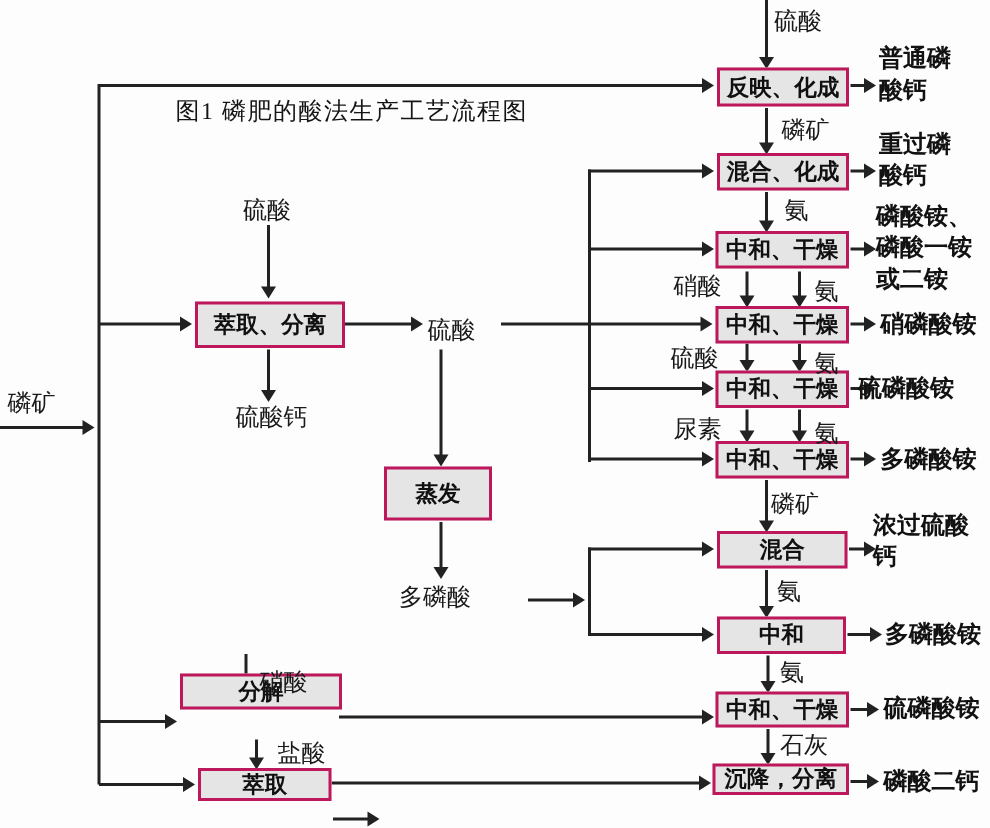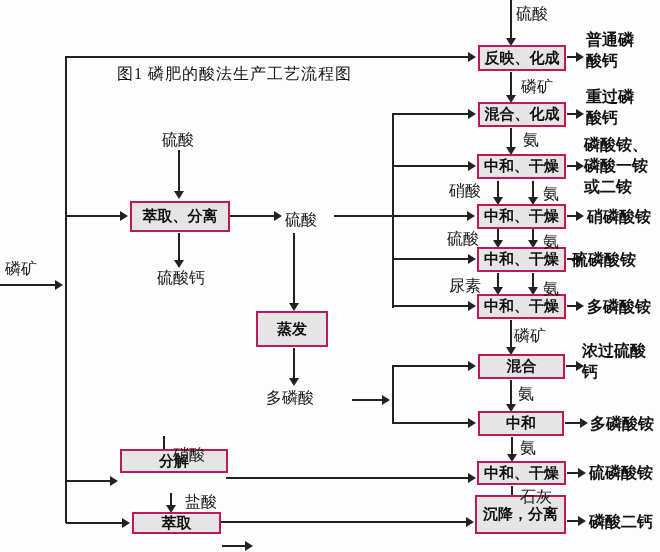--- a/index.html
+++ b/index.html
@@ -87,21 +87,21 @@
 
   <div class="pbox" style="left:478px;top:45px;width:88px;height:26px;">反映、化成</div>
   <div class="pbox" style="left:478px;top:102px;width:88px;height:25px;">混合、化成</div>
   <div class="pbox" style="left:477px;top:154px;width:89px;height:25px;">中和、干燥</div>
   <div class="pbox" style="left:477px;top:204px;width:89px;height:25px;">中和、干燥</div>
   <div class="pbox" style="left:477px;top:247px;width:89px;height:25px;">中和、干燥</div>
   <div class="pbox" style="left:477px;top:294px;width:89px;height:25px;">中和、干燥</div>
   <div class="pbox" style="left:478px;top:354px;width:87px;height:25px;">混合</div>
   <div class="pbox" style="left:478px;top:411px;width:86px;height:25px;">中和</div>
   <div class="pbox" style="left:477px;top:461px;width:89px;height:24px;">中和、干燥</div>
-  <div class="pbox" style="left:475px;top:495px;width:91px;height:39px;">沉降，分离</div>
+  <div class="pbox" style="left:475px;top:509px;width:91px;height:21px;">沉降，分离</div>
   <div class="pbox" style="left:130px;top:201px;width:100px;height:31px;">萃取、分离</div>
   <div class="pbox" style="left:256px;top:311px;width:72px;height:36px;">蒸发</div>
   <div class="pbox" style="left:120px;top:449px;width:108px;height:24px;">分解</div>
   <div class="pbox" style="left:132px;top:512px;width:89px;height:22px;">萃取</div>
 
   <div class="slabel" style="left:516px;top:4px;">硫酸</div>
   <div class="slabel" style="left:521px;top:77px;">磷矿</div>
   <div class="slabel" style="left:523px;top:130px;">氨</div>
   <div class="slabel" style="left:449px;top:181px;">硝酸</div>
   <div class="slabel" style="left:543px;top:184px;">氨</div>

